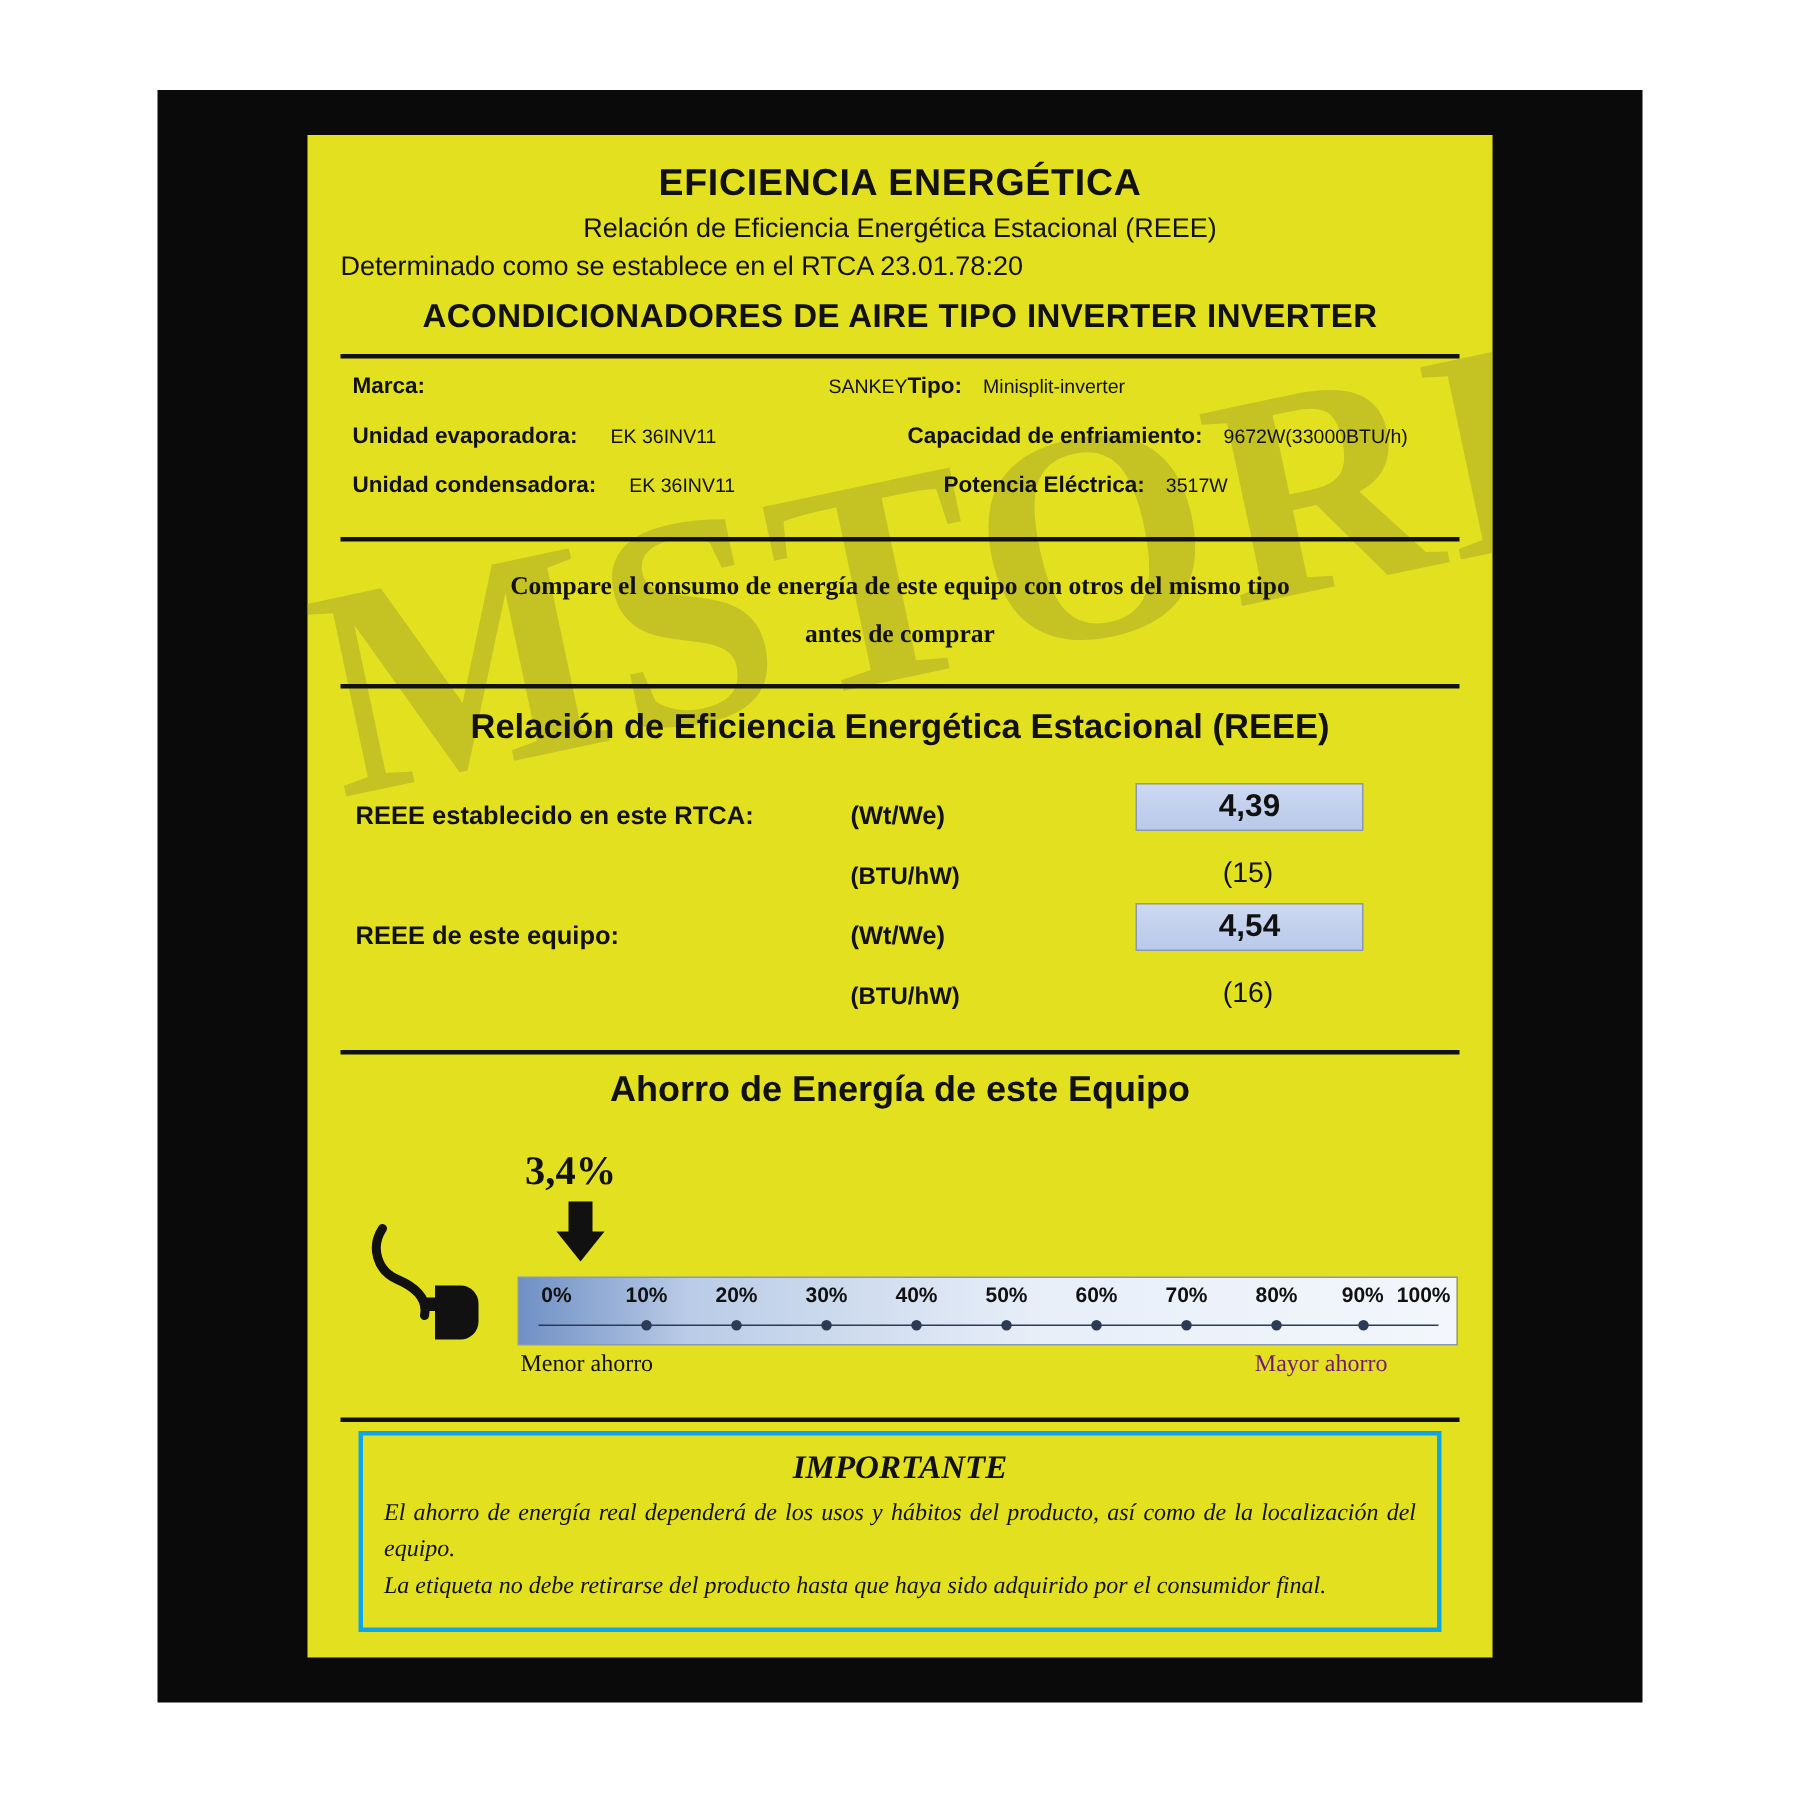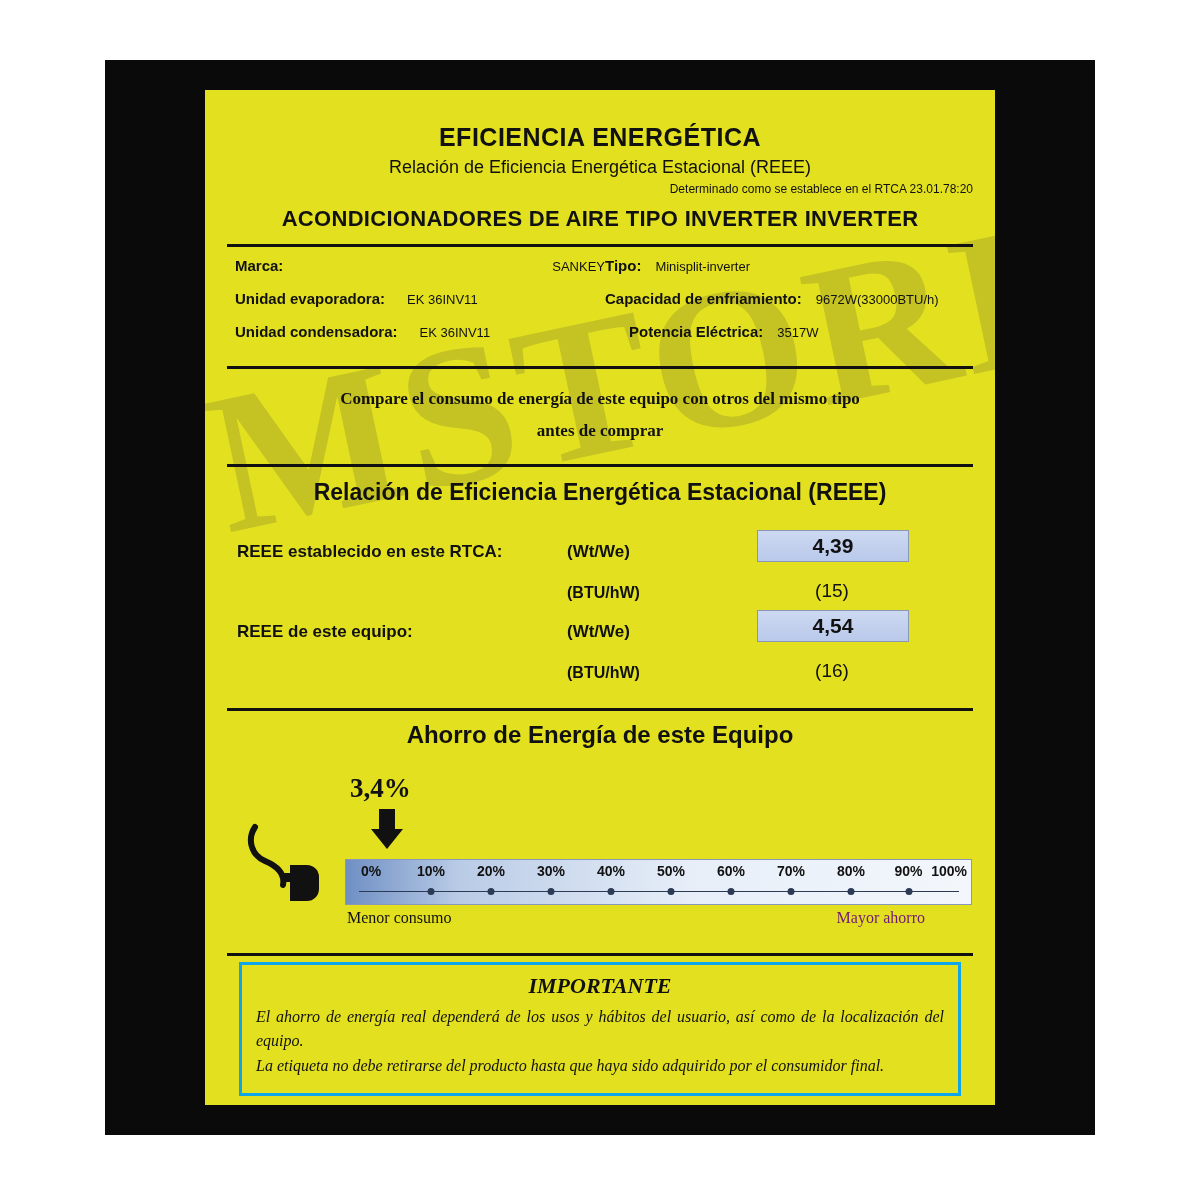--- a/index.html
+++ b/index.html
@@ -52,41 +52,41 @@
     letter-spacing: 6px;
     transform: rotate(-12deg);
     pointer-events: none;
     user-select: none;
     z-index: 0;
   }
 
   .content {
     position: relative;
     z-index: 2;
-    padding: 29px 22px 0 22px;
+    padding: 14px 22px 0 22px;
   }
 
   
   .hdr-title {
     text-align: center;
     font-size: 25px;
     font-weight: bold;
     letter-spacing: 0.5px;
     color: #111;
     margin-top: 4px;
   }
   .hdr-sub {
     text-align: center;
     font-size: 18px;
     color: #111;
     margin-top: 5px;
   }
   .hdr-sub2 {
-    text-align: right;
-    font-size: 12px;
+    text-align: left;
+    font-size: 18px;
     color: #111;
     margin-top: 4px;
   }
   .hdr-type {
     text-align: center;
     font-size: 22px;
     font-weight: bold;
     color: #111;
     margin-top: 10px;
     letter-spacing: 0.3px;
@@ -431,27 +431,27 @@
           <span class="tick-dot" style="left:23.2%"></span>
           <span class="tick-dot" style="left:32.8%"></span>
           <span class="tick-dot" style="left:42.4%"></span>
           <span class="tick-dot" style="left:52%"></span>
           <span class="tick-dot" style="left:61.6%"></span>
           <span class="tick-dot" style="left:71.2%"></span>
           <span class="tick-dot" style="left:80.8%"></span>
           <span class="tick-dot" style="left:90%"></span>
         </div>
 
-        <div class="menor">Menor consumo</div>
+        <div class="menor">Menor ahorro</div>
         <div class="mayor">Mayor ahorro</div>
       </div>
 
       <div class="rule"></div>
 
       <div class="important-box">
         <div class="important-title">IMPORTANTE</div>
-        <div class="important-p">El ahorro de energía real dependerá de los usos y hábitos del usuario, así como de la localización del equipo.</div>
+        <div class="important-p">El ahorro de energía real dependerá de los usos y hábitos del producto, así como de la localización del equipo.</div>
         <div class="important-p">La etiqueta no debe retirarse del producto hasta que haya sido adquirido por el consumidor final.</div>
       </div>
 
     </div>
   </div>
 </div>
 
 </body></html>

